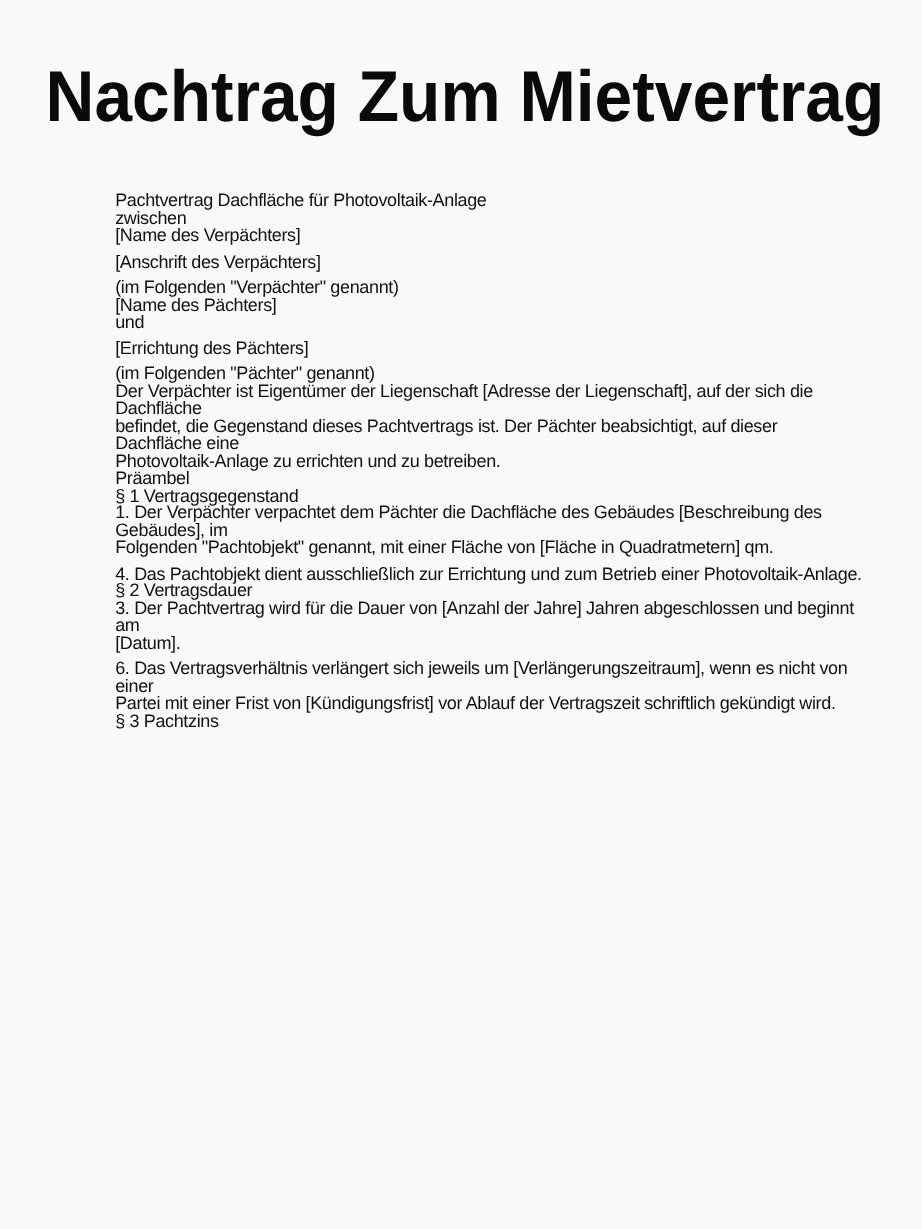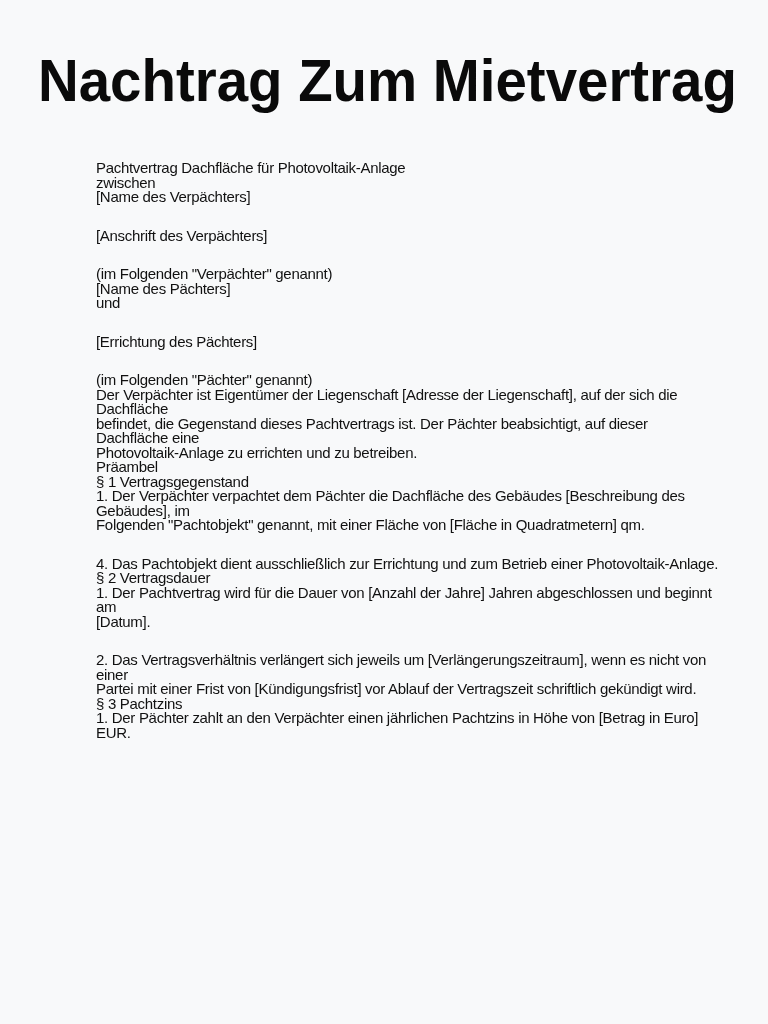--- a/index.html
+++ b/index.html
@@ -40,21 +40,21 @@
   }
   .content p {
     margin: 0;
     font-size: 15px;
     line-height: 14.5px;
     letter-spacing: -0.3px;
     font-weight: 400;
     white-space: pre-line;
     color: #111;
   }
-  .content p.mt13 { margin-top: 24px; }
+  .content p.mt13 { margin-top: 7px; }
   .content p.mt27 { }
   .footer {
     position: absolute;
     left: 0;
     top: 1000px;
     width: 768px;
     text-align: center;
     font-weight: 700;
     font-size: 38px;
     line-height: 40px;
@@ -87,23 +87,22 @@
     <p class="mt13">(im Folgenden "Pächter" genannt)</p>
     <p class="mt27">Der Verpächter ist Eigentümer der Liegenschaft [Adresse der Liegenschaft], auf der sich die Dachfläche
 befindet, die Gegenstand dieses Pachtvertrags ist. Der Pächter beabsichtigt, auf dieser Dachfläche eine
 Photovoltaik-Anlage zu errichten und zu betreiben.</p>
     <p class="mt27">Präambel</p>
     <p class="mt27">§ 1 Vertragsgegenstand</p>
     <p class="mt27">1. Der Verpächter verpachtet dem Pächter die Dachfläche des Gebäudes [Beschreibung des Gebäudes], im
 Folgenden "Pachtobjekt" genannt, mit einer Fläche von [Fläche in Quadratmetern] qm.</p>
     <p class="mt13">4. Das Pachtobjekt dient ausschließlich zur Errichtung und zum Betrieb einer Photovoltaik-Anlage.</p>
     <p class="mt27">§ 2 Vertragsdauer</p>
-    <p class="mt27">1. Der Pachtvertrag wird für die Dauer von [Anzahl der Jahre] Jahren abgeschlossen und beginnt am
+    <p class="mt27">3. Der Pachtvertrag wird für die Dauer von [Anzahl der Jahre] Jahren abgeschlossen und beginnt am
 [Datum].</p>
-    <p class="mt13">2. Das Vertragsverhältnis verlängert sich jeweils um [Verlängerungszeitraum], wenn es nicht von einer
+    <p class="mt13">6. Das Vertragsverhältnis verlängert sich jeweils um [Verlängerungszeitraum], wenn es nicht von einer
 Partei mit einer Frist von [Kündigungsfrist] vor Ablauf der Vertragszeit schriftlich gekündigt wird.</p>
     <p class="mt27">§ 3 Pachtzins</p>
-    <p class="mt27">1. Der Pächter zahlt an den Verpächter einen jährlichen Pachtzins in Höhe von [Betrag in Euro] EUR.</p>
   </main>
 
   <footer class="footer"><span class="condense">dokument-vertrag.com © - Vertag - Muster | Vorlage</span></footer>
 
 </div>
 
 </body></html>

